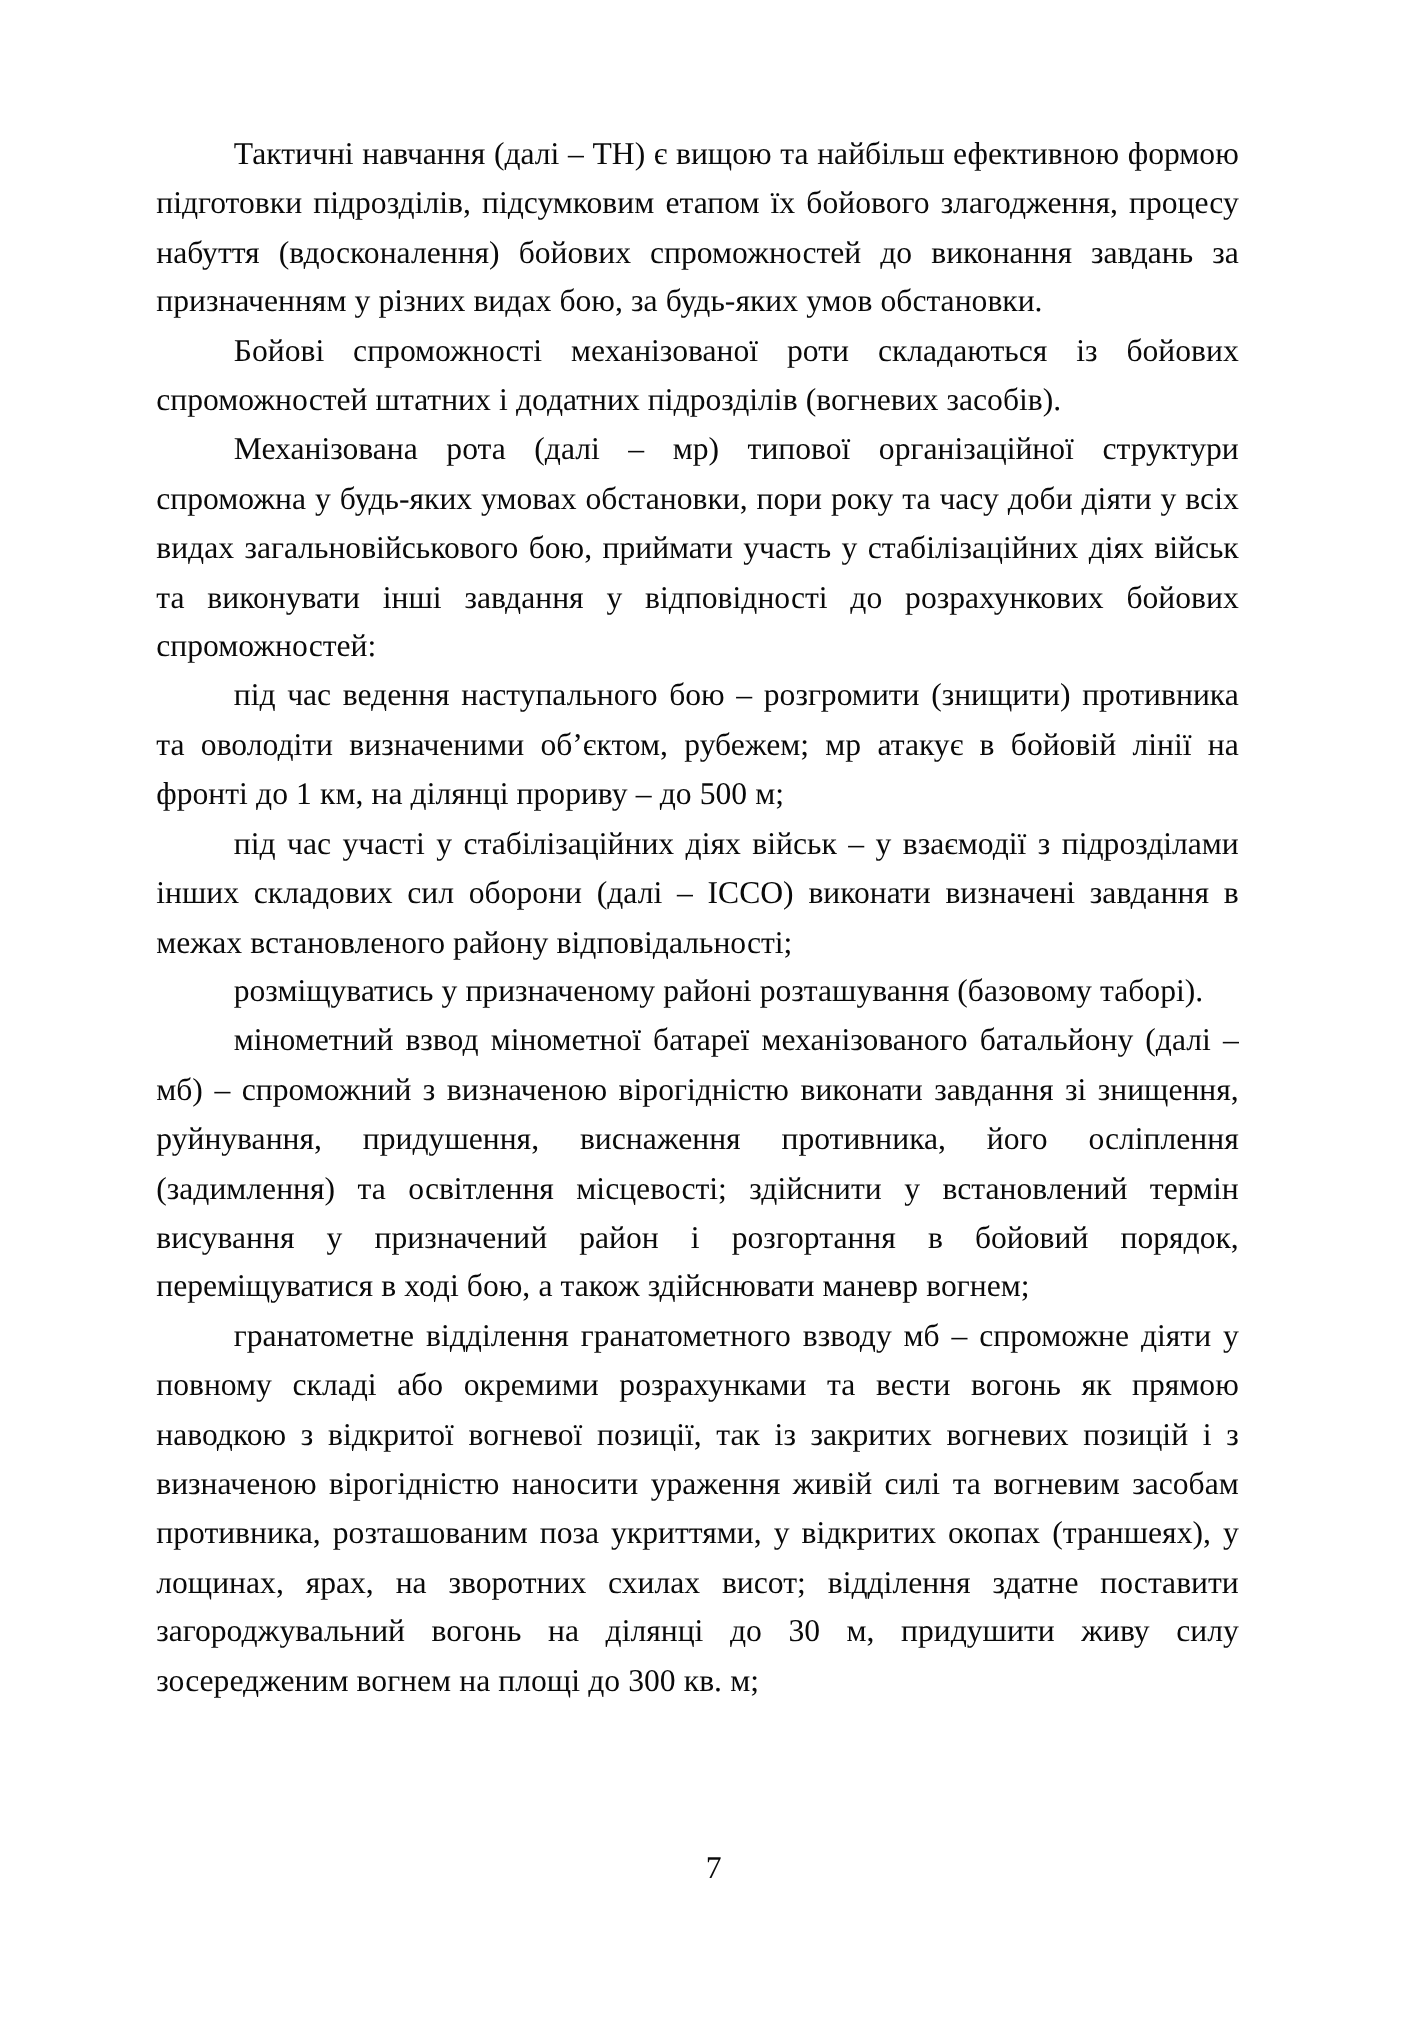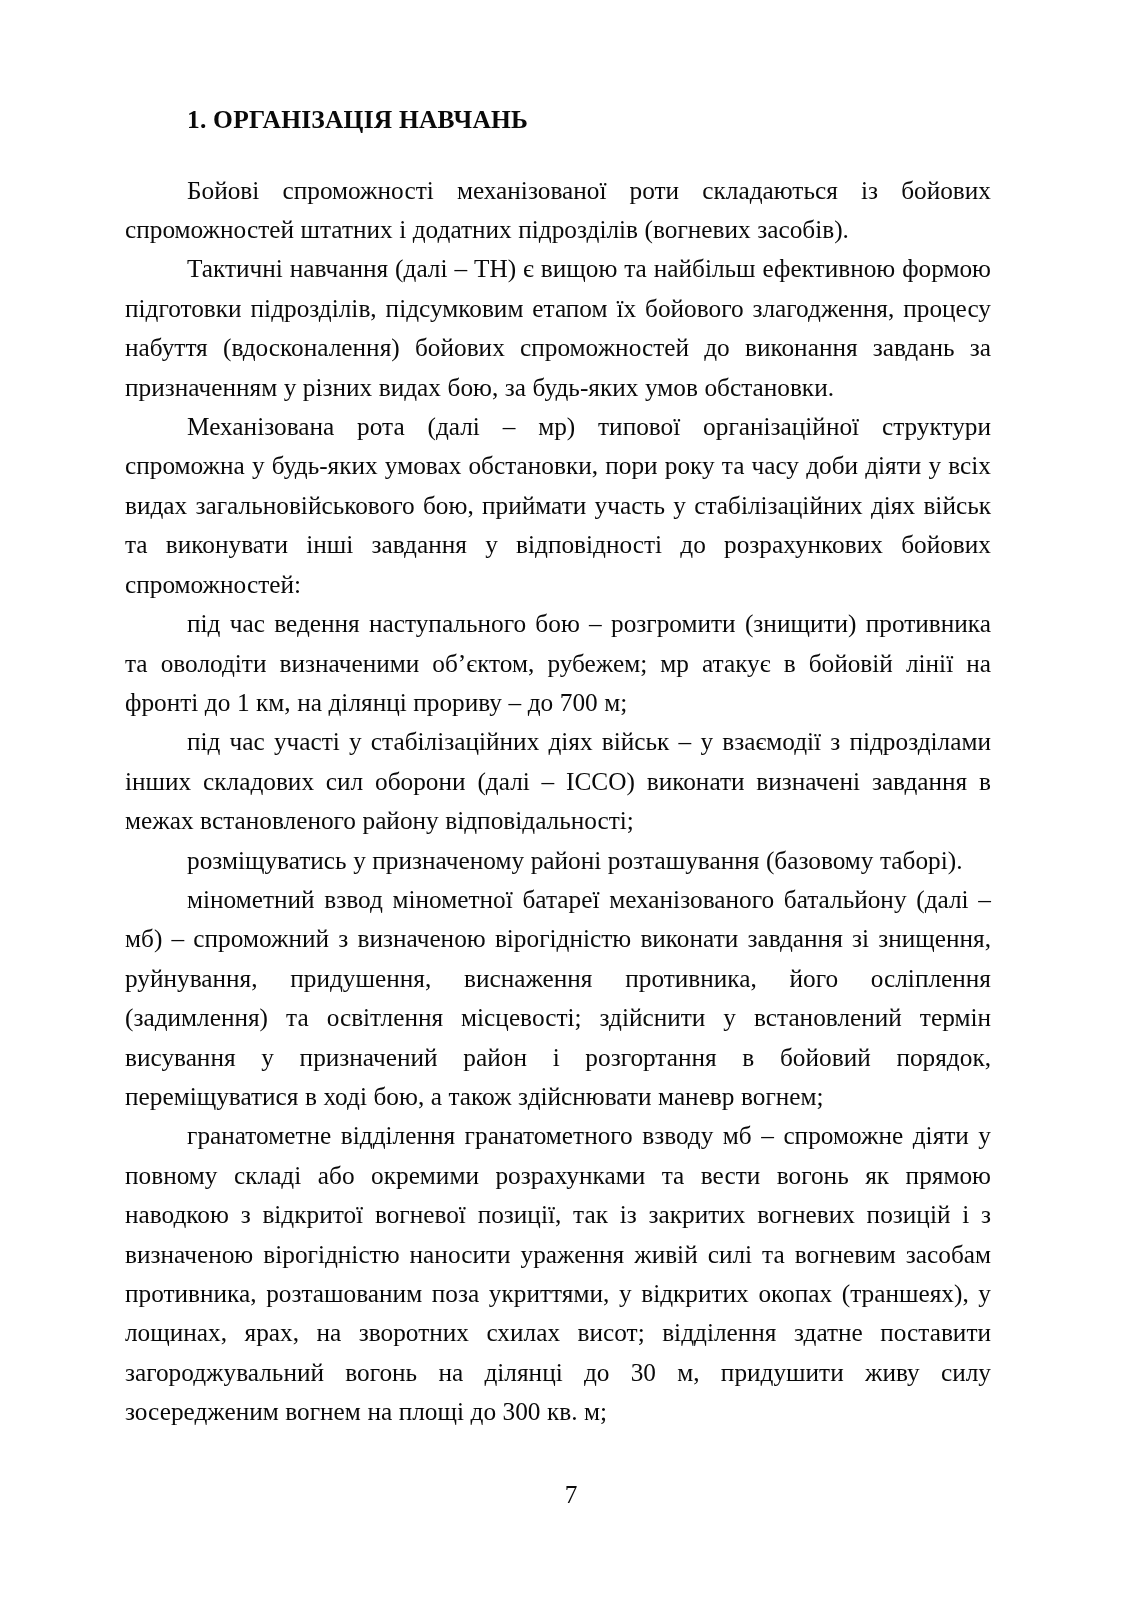--- a/index.html
+++ b/index.html
@@ -59,26 +59,25 @@
     color: #0a0a0a;
   }
 </style>
 </head>
 <body>
 
 <div class="page">
 
   <div class="content">
 
-    <h1 class="doc-heading">1. ОРГАНІЗАЦІЯ НАВЧАНЬ</h1>
 
+    <p class="body-text">Тактичні навчання (далі – ТН) є вищою та найбільш ефективною формою підготовки підрозділів, підсумковим етапом їх бойового злагодження, процесу набуття (вдосконалення) бойових спроможностей до виконання завдань за призначенням у різних видах бою, за будь-яких умов обстановки.</p>
     <p class="body-text">Бойові спроможності механізованої роти складаються із бойових спроможностей штатних і додатних підрозділів (вогневих засобів).</p>
-    <p class="body-text">Тактичні навчання (далі – ТН) є вищою та найбільш ефективною формою підготовки підрозділів, підсумковим етапом їх бойового злагодження, процесу набуття (вдосконалення) бойових спроможностей до виконання завдань за призначенням у різних видах бою, за будь-яких умов обстановки.</p>
     <p class="body-text">Механізована рота (далі – мр) типової організаційної структури спроможна у будь-яких умовах обстановки, пори року та часу доби діяти у всіх видах загальновійськового бою, приймати участь у стабілізаційних діях військ та виконувати інші завдання у відповідності до розрахункових бойових спроможностей:</p>
-    <p class="body-text">під час ведення наступального бою – розгромити (знищити) противника та оволодіти визначеними об’єктом, рубежем; мр атакує в бойовій лінії на фронті до 1 км, на ділянці прориву – до 700 м;</p>
+    <p class="body-text">під час ведення наступального бою – розгромити (знищити) противника та оволодіти визначеними об’єктом, рубежем; мр атакує в бойовій лінії на фронті до 1 км, на ділянці прориву – до 500 м;</p>
     <p class="body-text">під час участі у стабілізаційних діях військ – у взаємодії з підрозділами інших складових сил оборони (далі – ІССО) виконати визначені завдання в межах встановленого району відповідальності;</p>
     <p class="body-text">розміщуватись у призначеному районі розташування (базовому таборі).</p>
     <p class="body-text">мінометний взвод мінометної батареї механізованого батальйону (далі – мб) – спроможний з визначеною вірогідністю виконати завдання зі знищення, руйнування, придушення, виснаження противника, його осліплення (задимлення) та освітлення місцевості; здійснити у встановлений термін висування у призначений район і розгортання в бойовий порядок, переміщуватися в ході бою, а також здійснювати маневр вогнем;</p>
     <p class="body-text">гранатометне відділення гранатометного взводу мб – спроможне діяти у повному складі або окремими розрахунками та вести вогонь як прямою наводкою з відкритої вогневої позиції, так із закритих вогневих позицій і з визначеною вірогідністю наносити ураження живій силі та вогневим засобам противника, розташованим поза укриттями, у відкритих окопах (траншеях), у лощинах, ярах, на зворотних схилах висот; відділення здатне поставити загороджувальний вогонь на ділянці до 30 м, придушити живу силу зосередженим вогнем на площі до 300 кв. м;</p>
 
   </div>
 
   <div class="page-number">7</div>
 
 </div>

